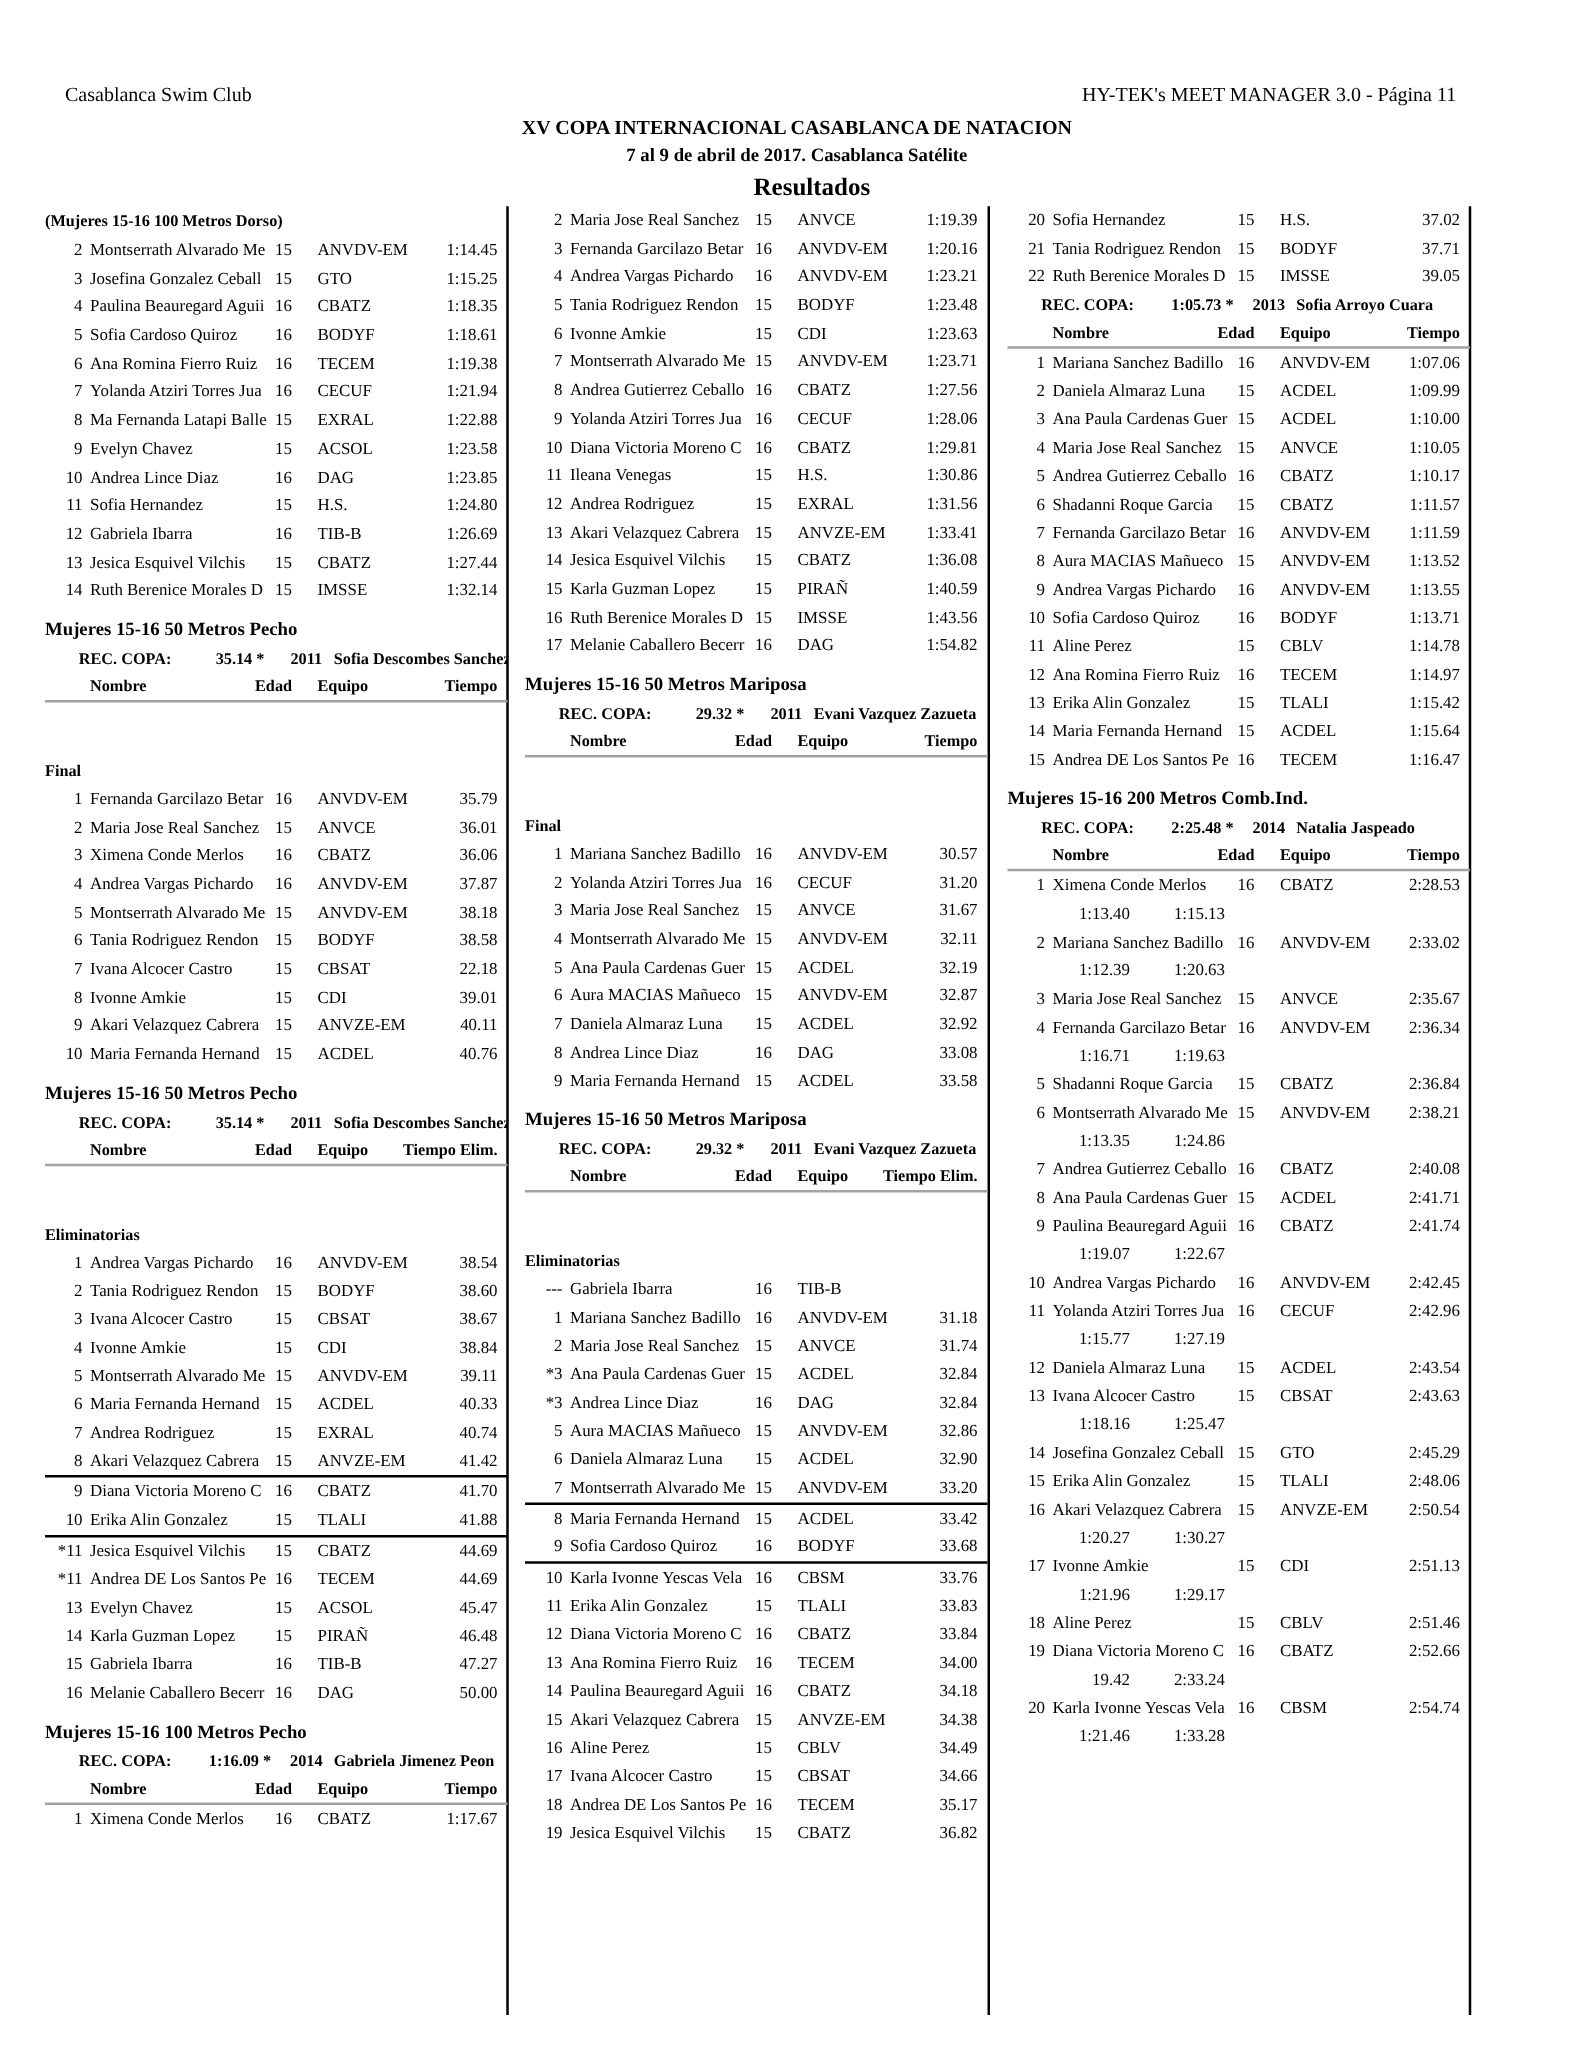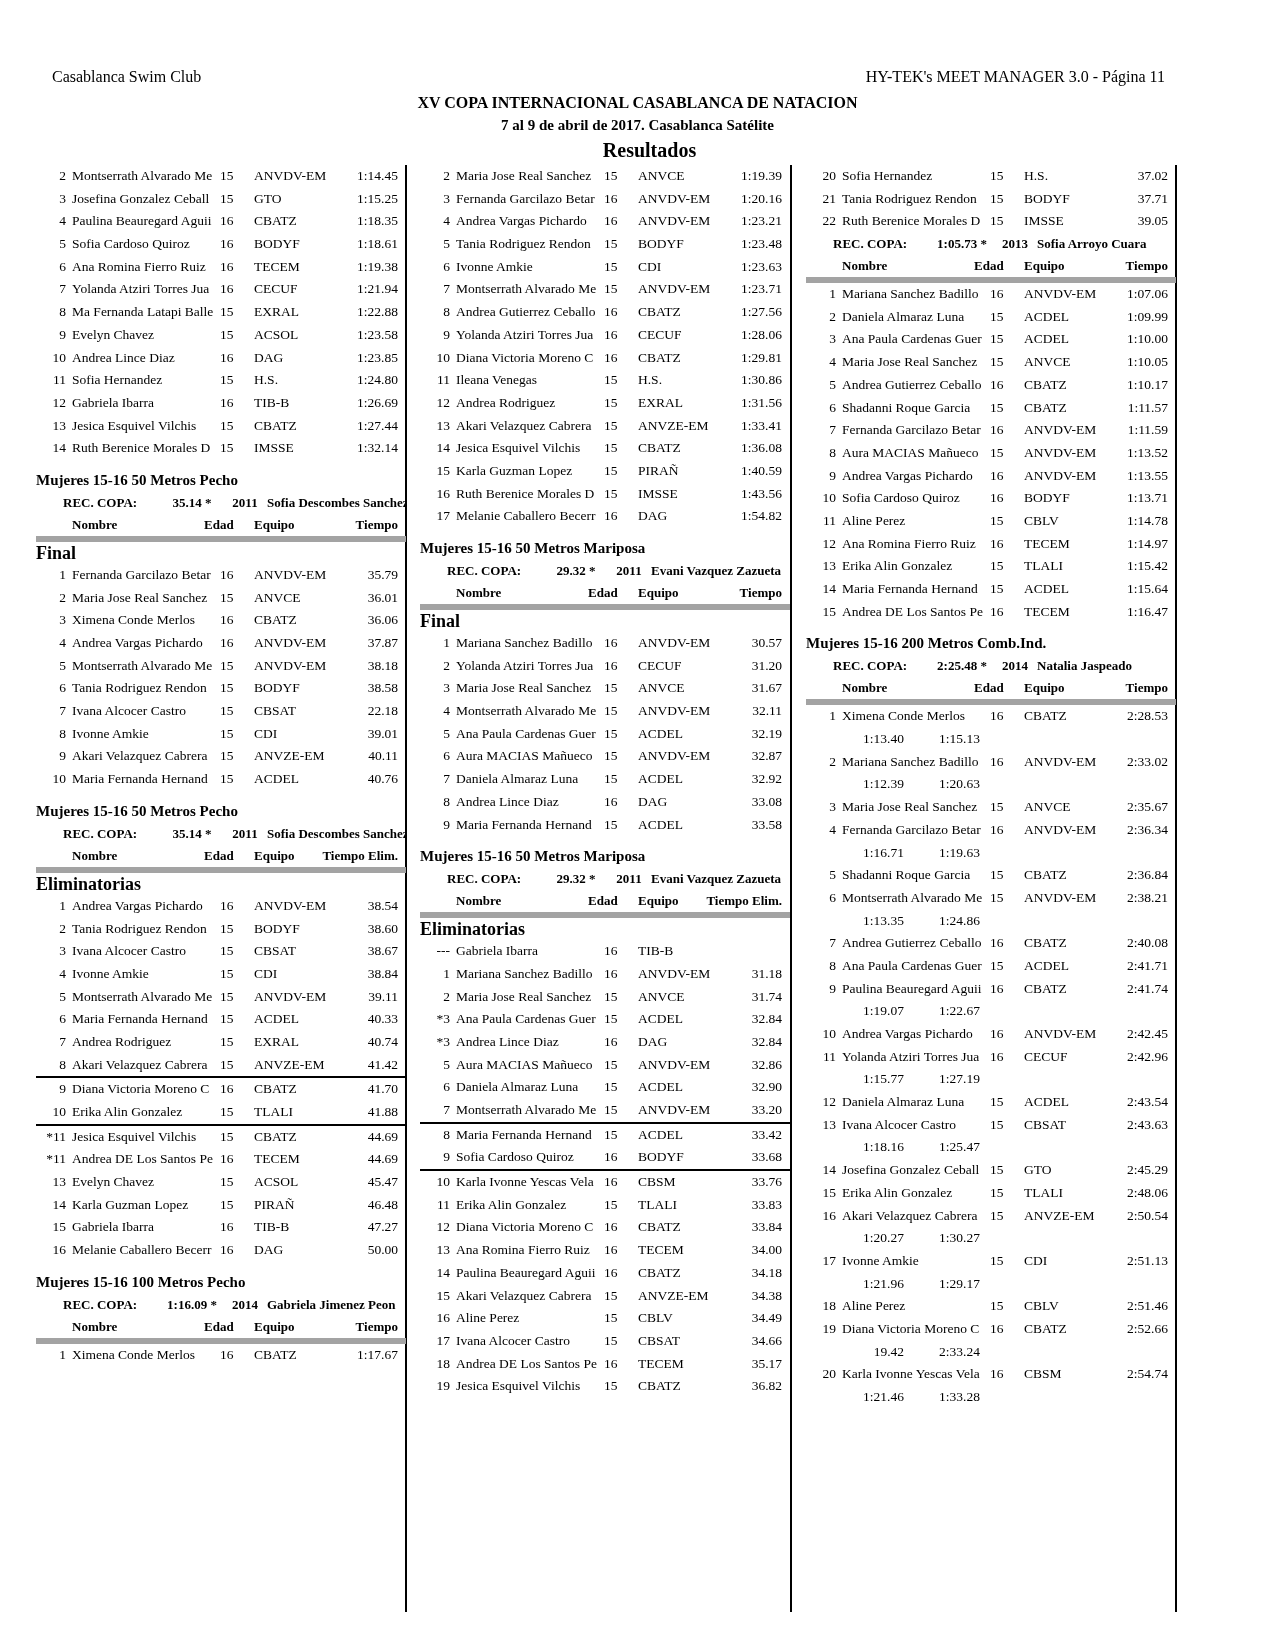--- a/index.html
+++ b/index.html
@@ -15,23 +15,23 @@
   #col2{left:420px;width:370px;}
   #col3{left:806px;width:370px;}
   .vline{position:absolute;top:165px;height:1447px;border-left:2px solid #000;}
   .ev-title{font-weight:bold;font-size:15px;height:24px;line-height:24px;margin-top:8px;white-space:nowrap;}
   .ev-title.cont{font-size:13px;margin-top:0;}
   .rec{font-weight:bold;font-size:13px;height:22px;line-height:22px;white-space:nowrap;padding-left:27px;overflow:hidden;}
   .rec span{display:inline-block;}
   .rec .rl{width:98px;}
   .rec .rt{width:62px;text-align:center;}
   .rec .ry{width:44px;text-align:center;}
-  .colhead{font-weight:bold;font-size:13px;height:22px;line-height:22px;border-bottom:6px solid #a3a3a3;position:relative;white-space:nowrap;}
+  .colhead{font-weight:bold;font-size:13px;height:22px;line-height:22px;border-bottom:2px solid #a3a3a3;position:relative;white-space:nowrap;}
   .colhead span{position:absolute;}
-  .round{font-weight:bold;font-size:18px;height:22px;line-height:22px;}
+  .round{font-weight:bold;font-size:13px;height:22px;line-height:22px;margin-top:44px;}
   .row{height:22.7px;line-height:22.7px;position:relative;white-space:nowrap;}
   .row span{position:absolute;overflow:hidden;}
   .row .pl{left:0;width:30px;text-align:right;}
   .row .nm{left:36px;width:145px;}
   .row .ag{left:184px;width:20px;}
   .row .tm{left:218px;width:90px;}
   .row .tt{right:8px;width:70px;text-align:right;}
   .row.sep{border-top:2px solid #000;}
   .split{height:22.7px;line-height:22.7px;position:relative;}
   .split span{position:absolute;}
@@ -50,20 +50,21 @@
 <div class="title1">XV COPA INTERNACIONAL CASABLANCA DE NATACION</div>
 <div class="title2">7 al 9 de abril de 2017. Casablanca Satélite</div>
 <div class="title3">Resultados</div>
 
 <div class="vline" style="left:405px"></div>
 <div class="vline" style="left:790px"></div>
 <div class="vline" style="left:1175px"></div>
 
 <div class="col" id="col1">
     <div>
+      <div class="ev-title cont">(Mujeres 15-16 100 Metros Dorso)</div>
       <div class="row">
         <span class="pl">2</span>
         <span class="nm">Montserrath Alvarado Me</span>
         <span class="ag">15</span>
         <span class="tm">ANVDV-EM</span>
         <span class="tt">1:14.45</span>
       </div>
       <div class="row">
         <span class="pl">3</span>
         <span class="nm">Josefina Gonzalez Ceball</span>

